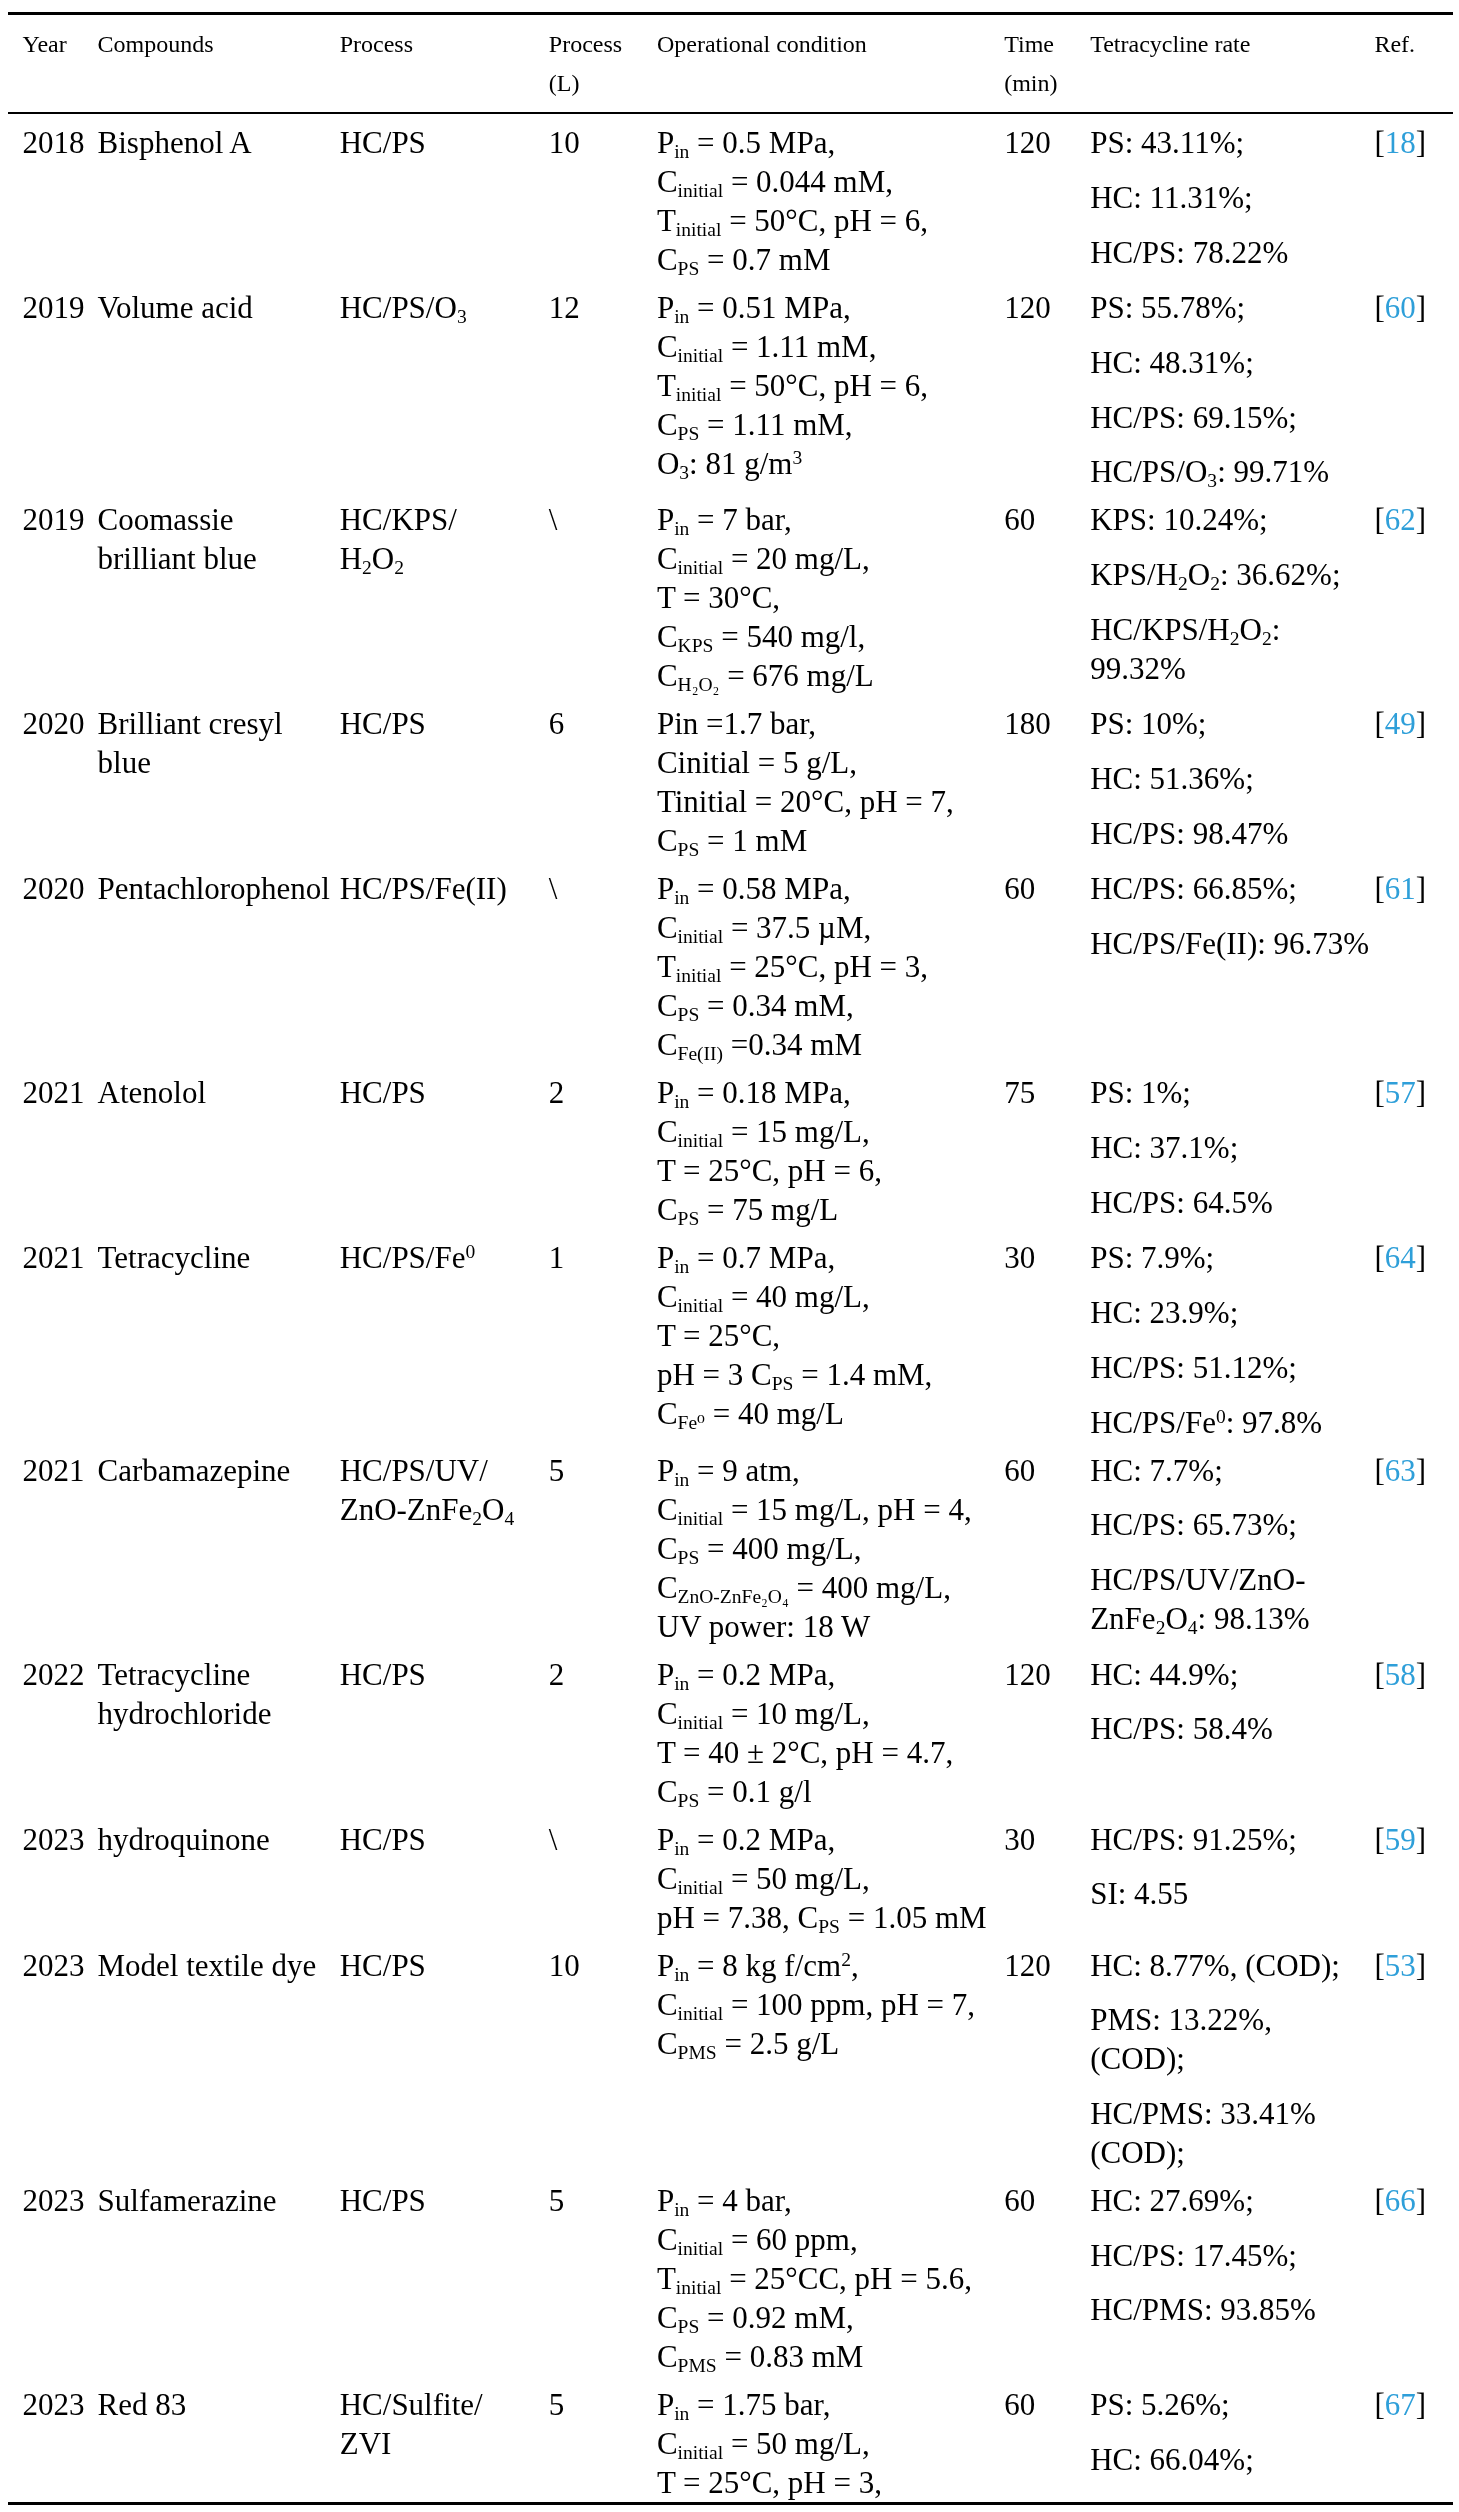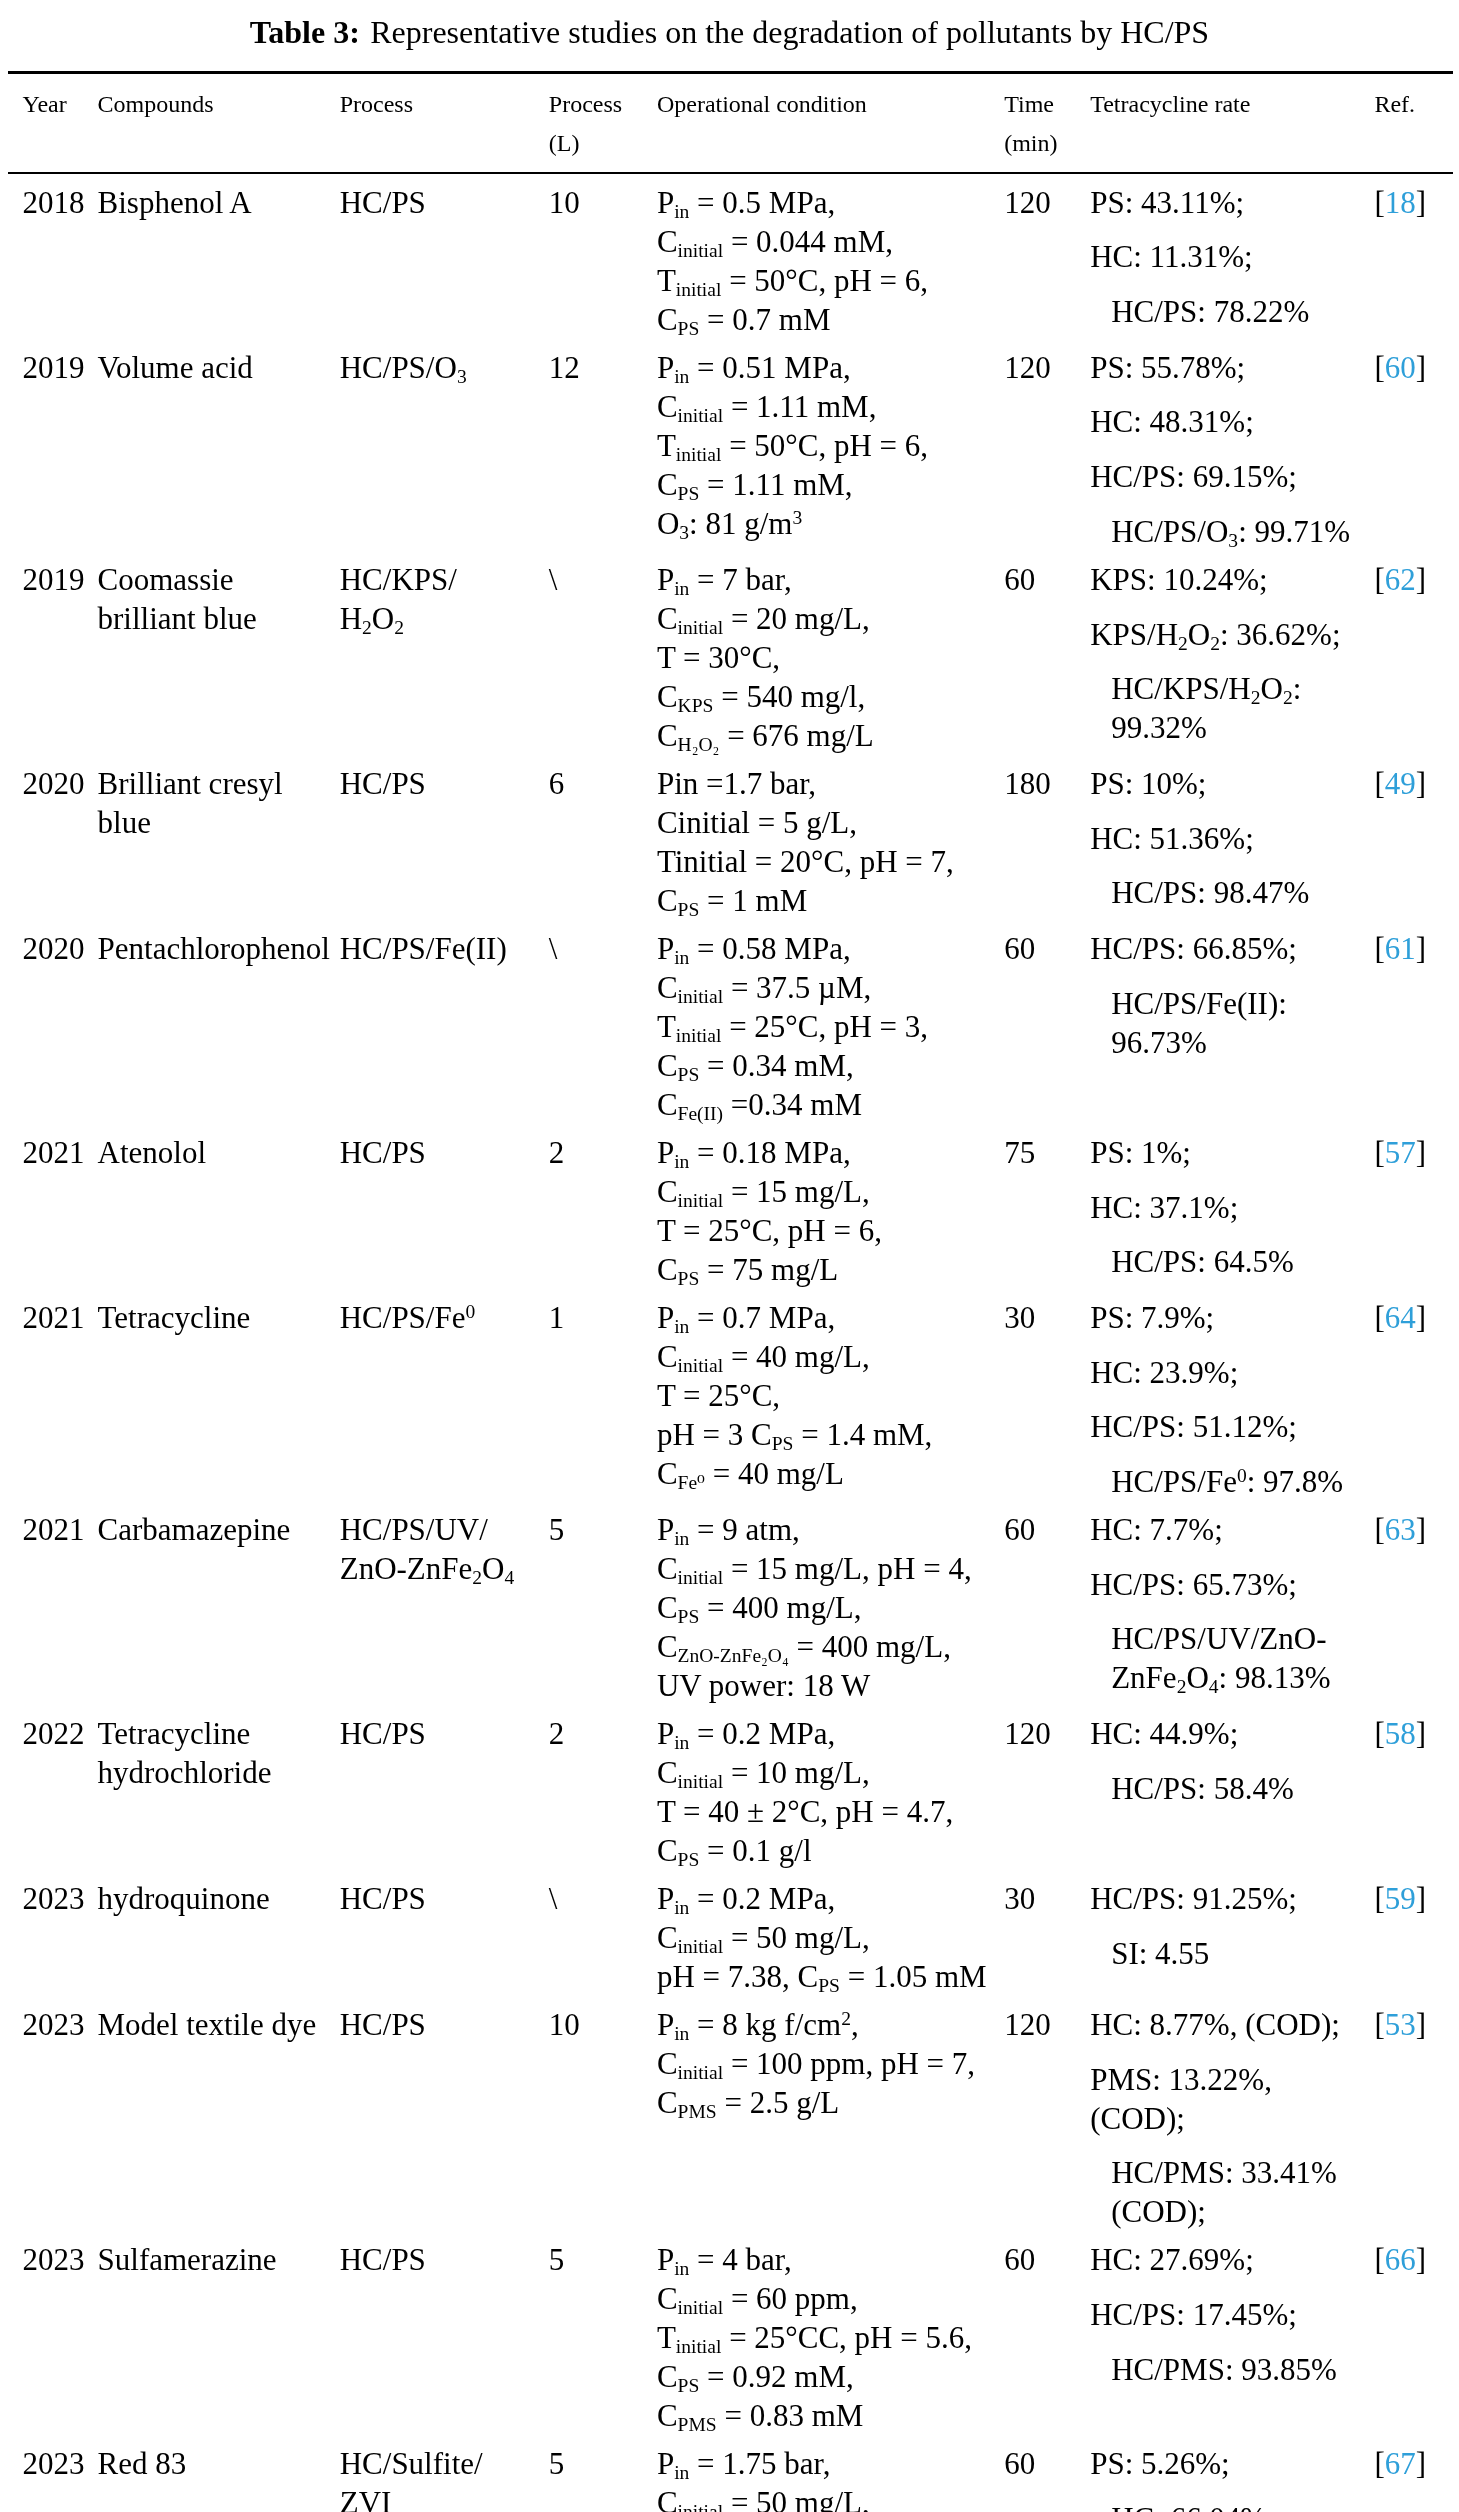--- a/index.html
+++ b/index.html
@@ -37,34 +37,31 @@
   thead th:first-child, tbody td:first-child { padding-left: 15px; }
   tbody td {
     vertical-align: top;
     text-align: left;
     font-size: 31px;
     line-height: 39px;
     padding: 9px 4.5px 0 0;
   }
   .line { line-height: 39px; }
   .deg-item { line-height: 39px; margin-bottom: 15.7px; }
-  .deg-item:last-child { margin-bottom: 0; margin-left: 21px; }
+  .deg-item:last-child { margin-bottom: 0; }
   sub { font-size: 63%; vertical-align: -0.28em; line-height: 0; }
   sup { font-size: 63%; vertical-align: 0.5em; line-height: 0; }
   .ref-num { color: var(--ref-color, #2e9fd9); }
   .bracket { color: #000; }
 </style>
 </head>
 <body>
 
 <div class="page">
 
-  <div class="caption">
-    <span class="cap-label">Table 3:</span><span>Representative studies on the degradation of pollutants by HC/PS</span>
-  </div>
 
   <table>
     <colgroup>
       <col style="width:90px">
       <col style="width:242px">
       <col style="width:209px">
       <col style="width:108px">
       <col style="width:347px">
       <col style="width:86px">
       <col style="width:284px">

